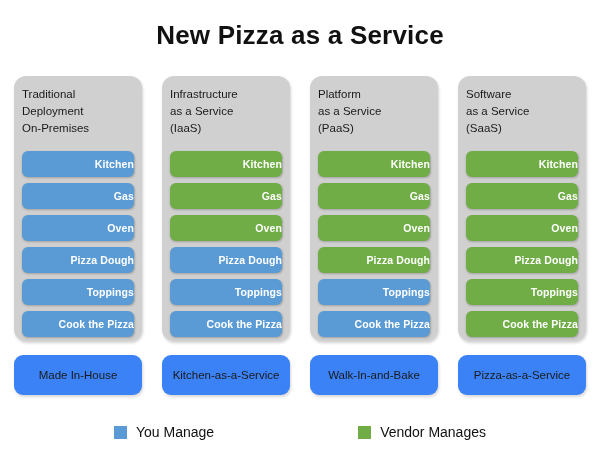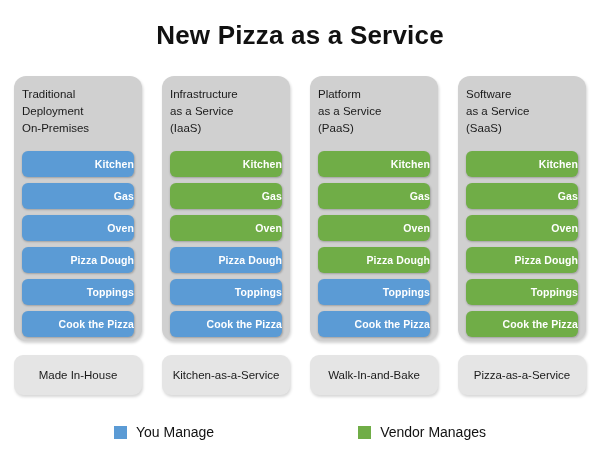--- a/index.html
+++ b/index.html
@@ -81,21 +81,21 @@
     color: #ffffff;
     letter-spacing: 0.1px;
     box-shadow: 0.5px 1px 2px rgba(0,0,0,0.22);
   }
   .item.blue { background: #5b9bd5; }
   .item.green { background: #70ad47; }
   .footer-box {
     margin-top: 14px;
     height: 40px;
     line-height: 40px;
-    background: #e5e5e5;
+    background: #3b82f6;
     border-radius: 9px;
     text-align: center;
     font-size: 11.5px;
     color: #1a1a1a;
     white-space: nowrap;
     box-shadow: 1px 2px 3px rgba(0,0,0,0.16);
   }
   .legend {
     position: absolute;
     top: 424px;

